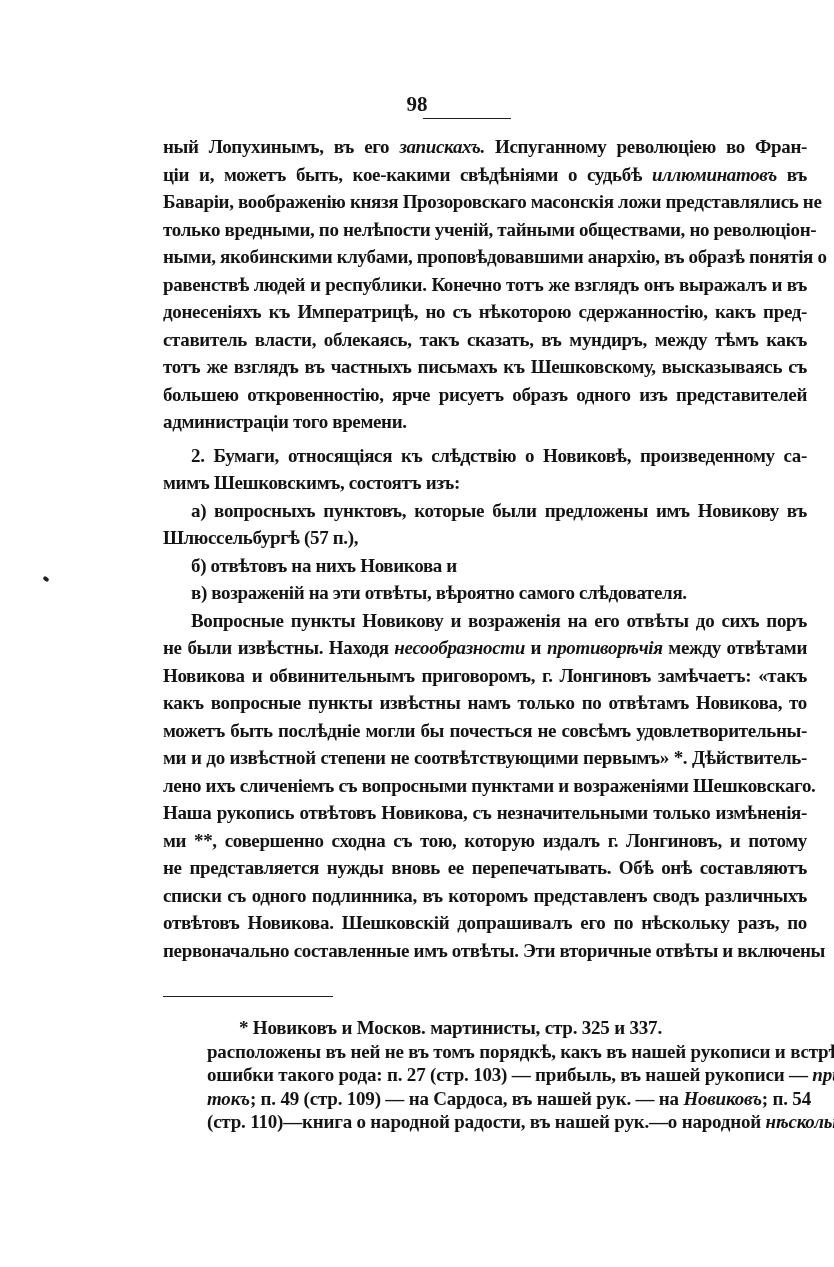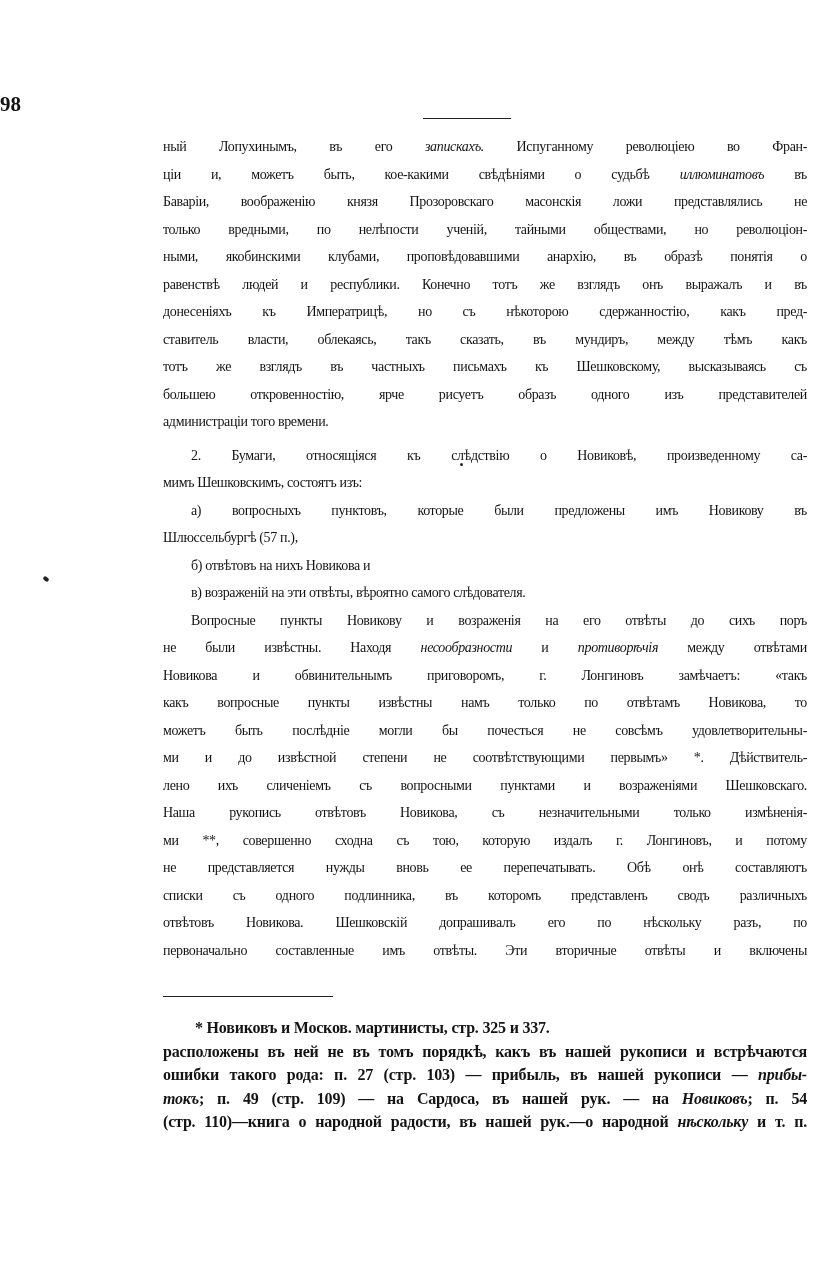--- a/index.html
+++ b/index.html
@@ -1,31 +1,31 @@
 <!DOCTYPE html>
 <html><head>
 <meta charset="utf-8">
 <style>
   html, body { margin: 0; padding: 0; background: #ffffff; }
   body { width: 834px; height: 1267px; position: relative; overflow: hidden;
          font-family: "Liberation Serif", "DejaVu Serif", serif; color: #141414; }
-  .page-number { position: absolute; top: 92px; left: 0; width: 834px; text-align: left;
+  .page-number { position: absolute; top: 92px; left: 0; width: 834px; text-align: center;
                  font-size: 21px; font-weight: bold; }
   .header-rule { position: absolute; top: 118px; left: 423px; width: 88px; height: 1px; background: #222; }
   .body-text { position: absolute; left: 163px; top: 133px; width: 644px; }
-  .line { display: block; height: 27.5px; line-height: 27.5px; font-size: 14px; font-weight: normal;
+  .line { display: block; height: 27.5px; line-height: 27.5px; font-size: 19px; font-weight: bold;
           white-space: nowrap; text-align: justify; text-align-last: justify; letter-spacing: -0.35px; }
   .line.last { text-align-last: left; }
   .line.indent { padding-left: 28px; }
   .gap { height: 6px; }
   i { font-style: italic; }
   .footnote-rule { position: absolute; top: 996px; left: 163px; width: 170px; height: 1px; background: #222; }
   .footnotes { position: absolute; left: 163px; top: 1016px; width: 644px; }
-  .fline { display: block; height: 23.5px; line-height: 23.5px; font-size: 16px; font-weight: bold;
-           white-space: nowrap; text-align: justify; text-align-last: justify; letter-spacing: -0.2px; }
+  .fline { display: block; height: 23.5px; line-height: 23.5px; font-size: 19px; font-weight: bold;
+           white-space: nowrap; text-align: justify; text-align-last: justify; letter-spacing: -0.2px; margin-left: 44px; }
   .fline.last { text-align-last: left; }
   .fline.indent { padding-left: 32px; }
   .margin-mark { position: absolute; left: 43px; top: 577px; width: 6px; height: 4px; background: #222;
                  transform: rotate(35deg); border-radius: 2px; }
   .stray-dot { position: absolute; left: 460px; top: 463px; width: 3px; height: 3px; background: #222; border-radius: 50%; }
 </style>
 </head>
 <body>
 
 <div class="page-number">98</div>

